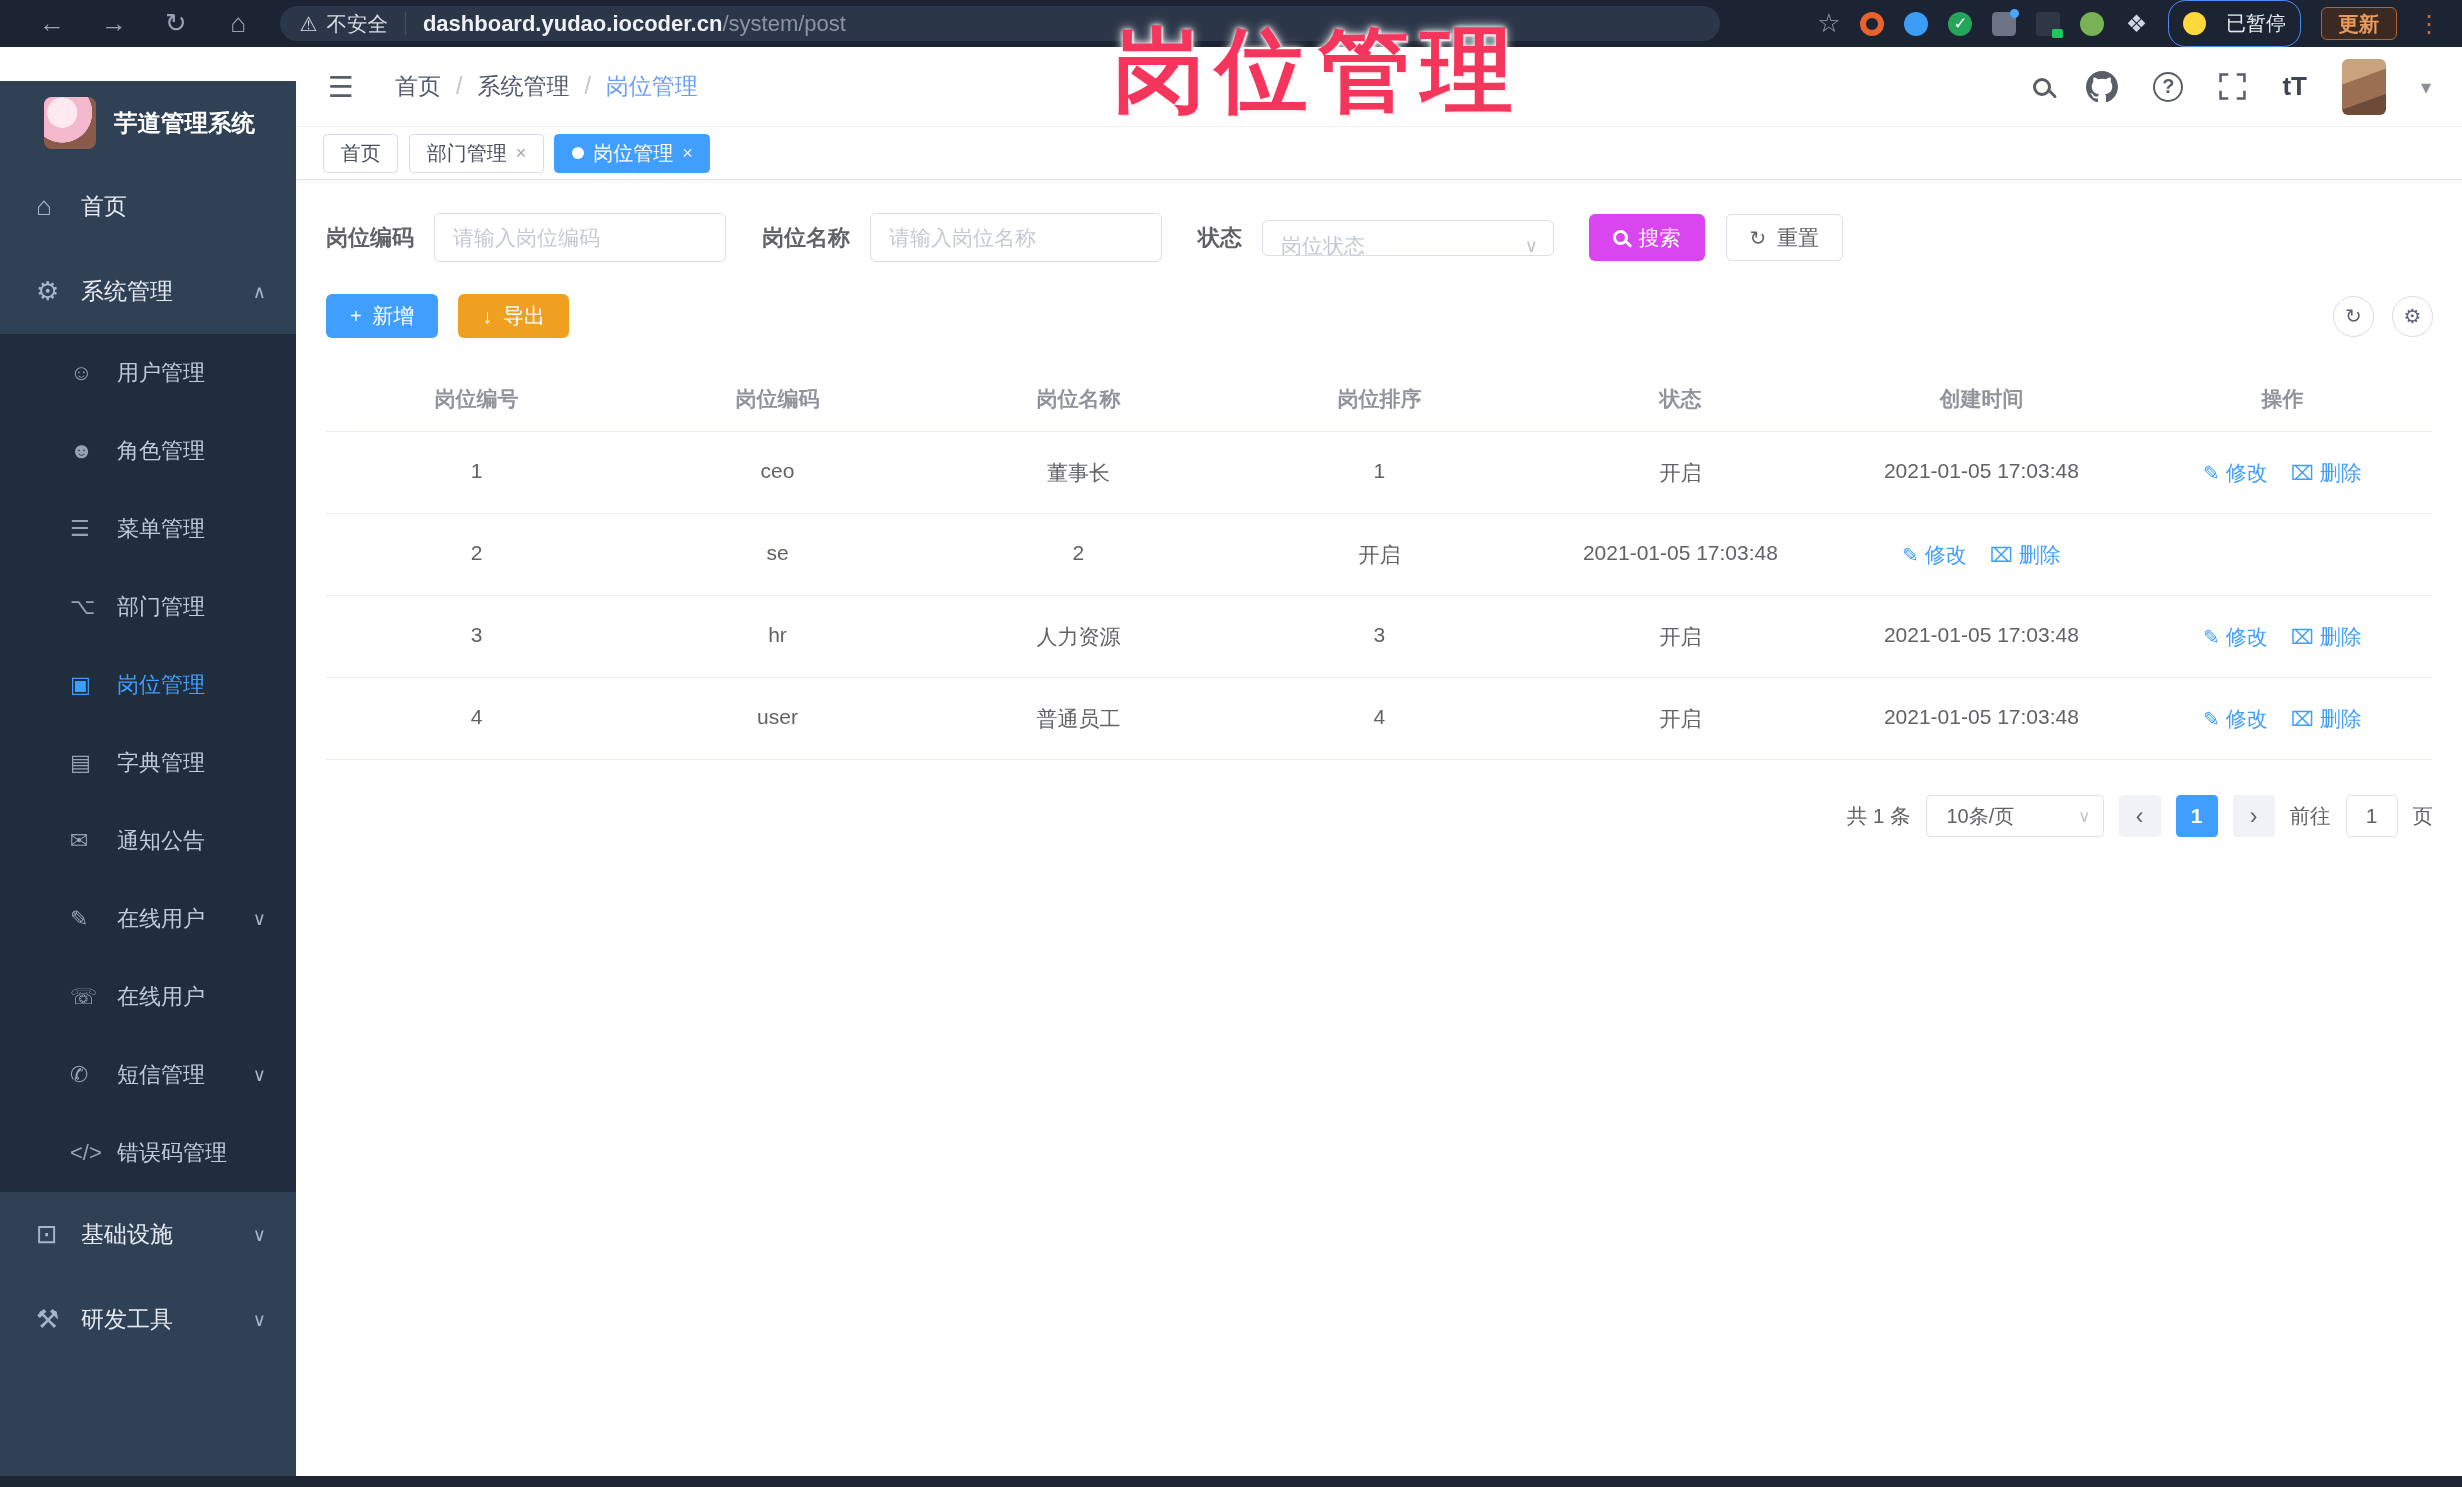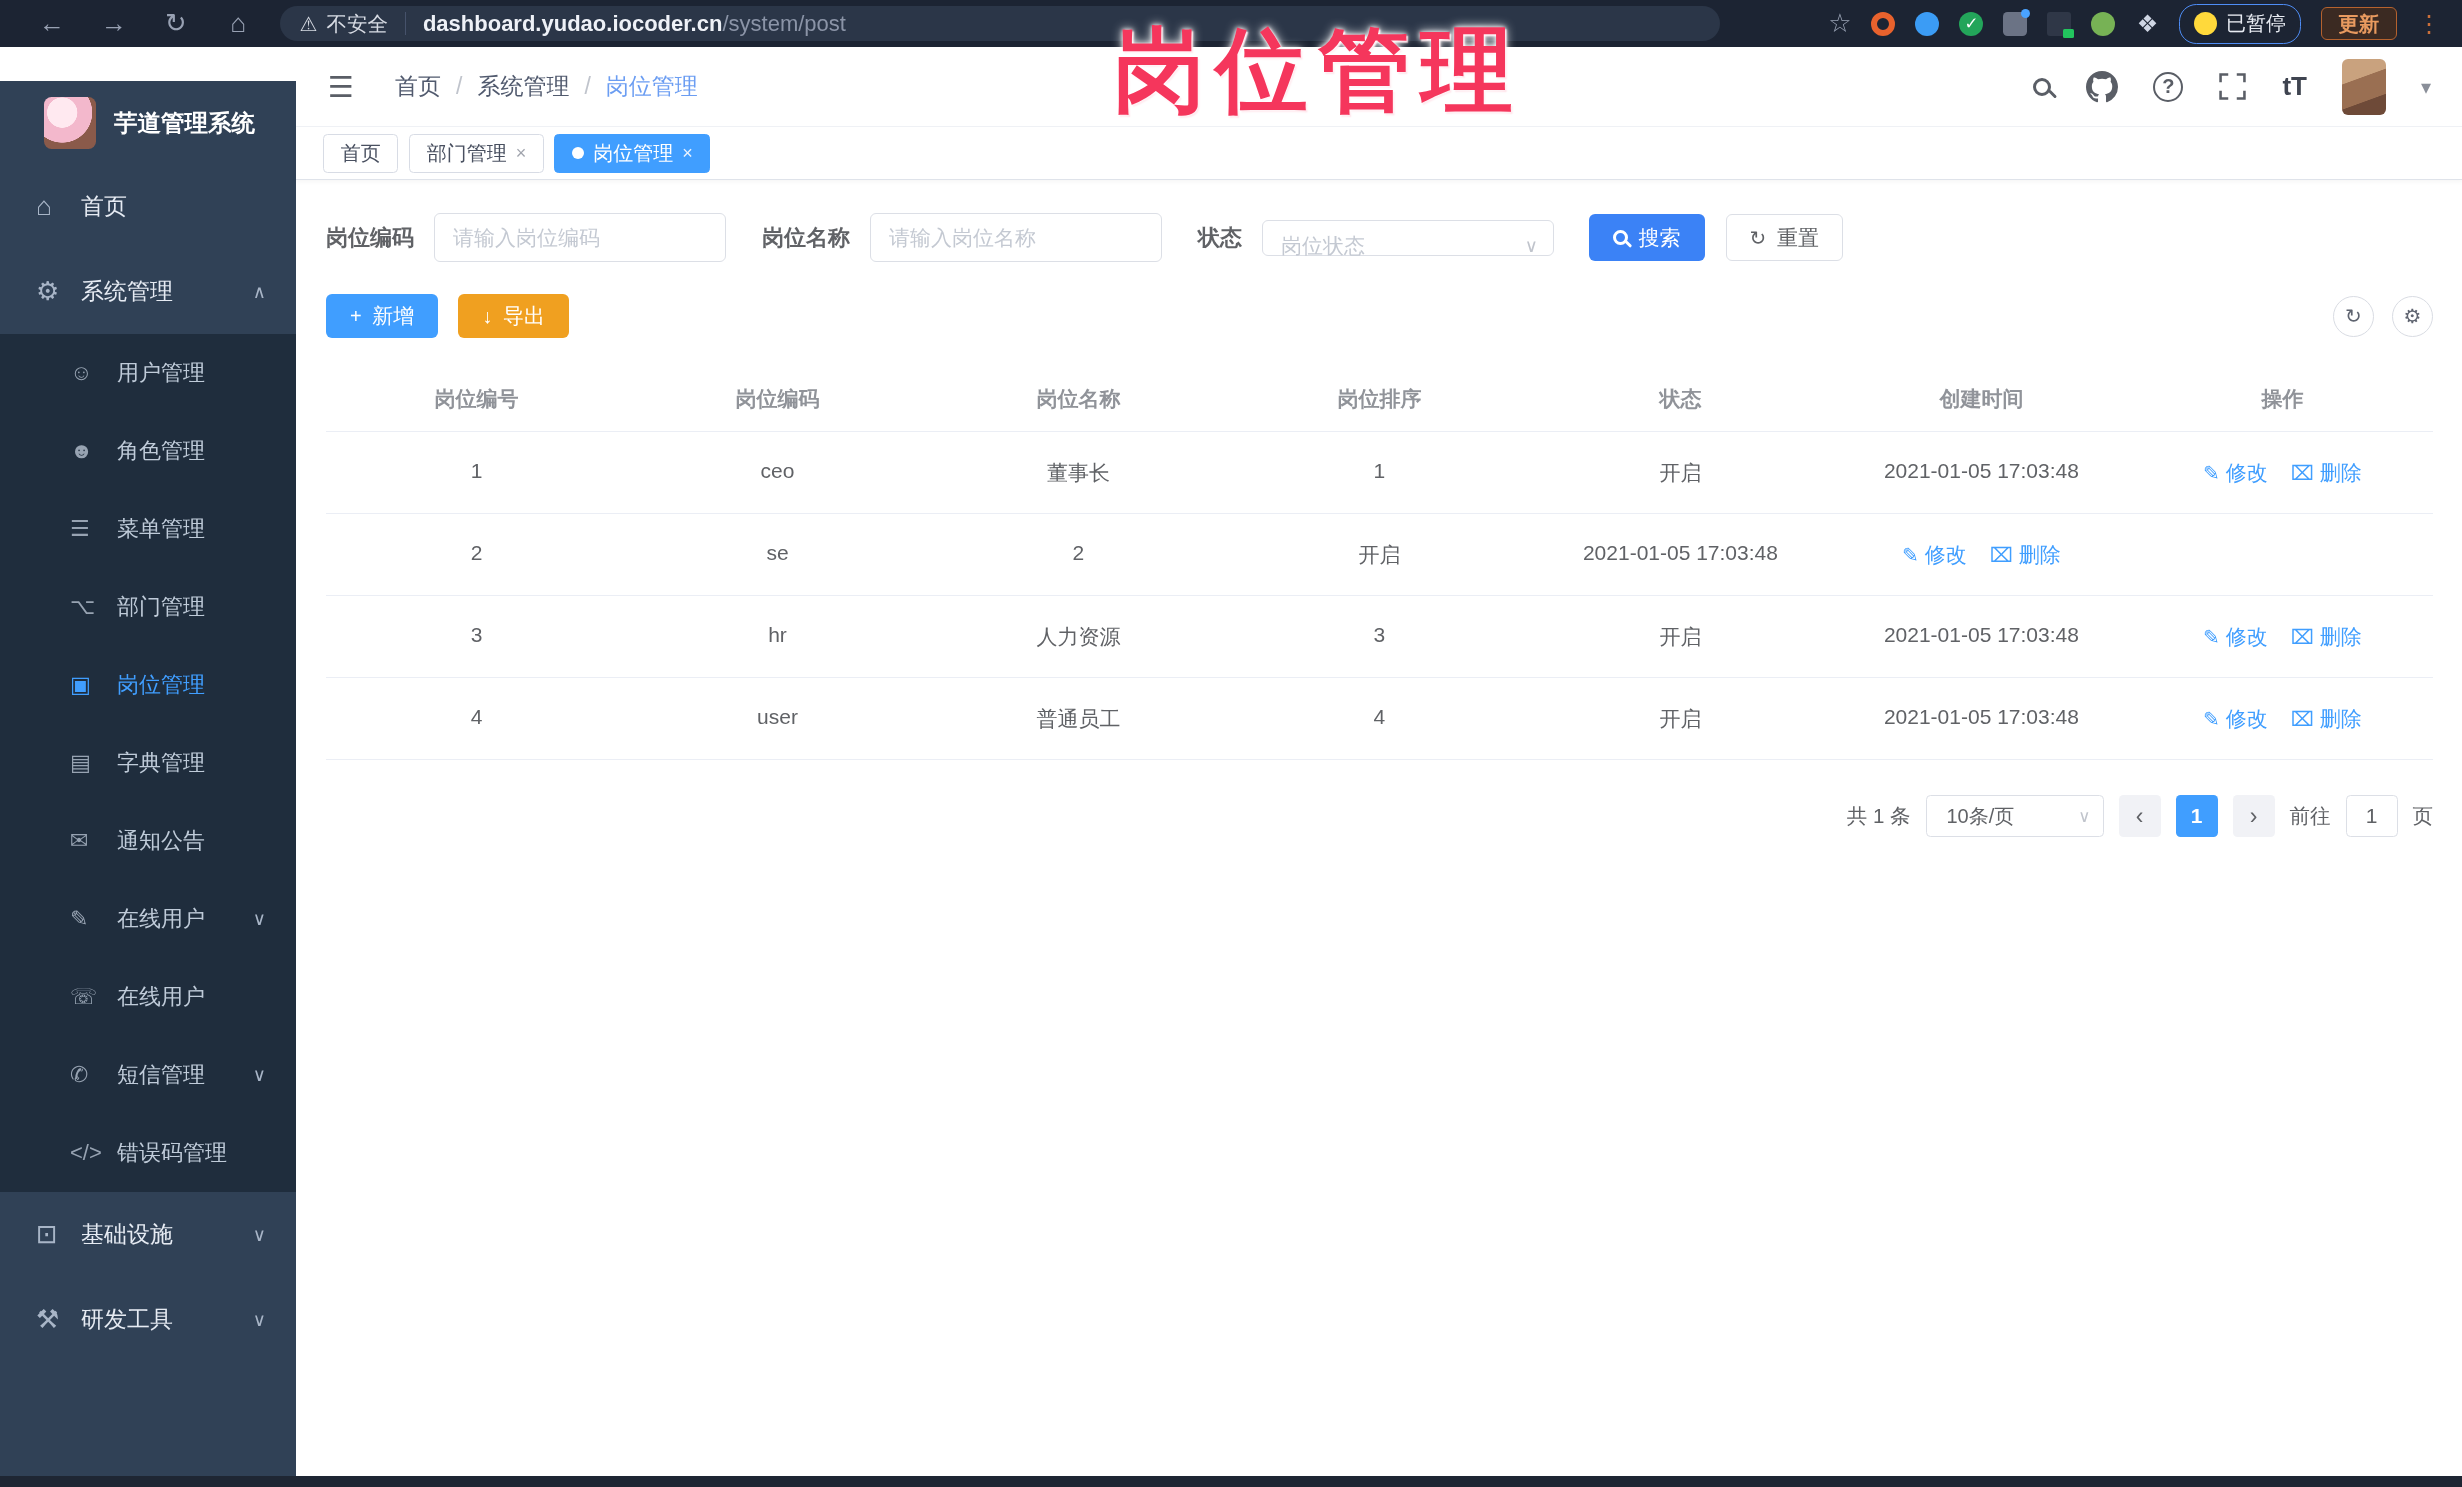--- a/index.html
+++ b/index.html
@@ -21,21 +21,21 @@
   .ext { width:24px; height:24px; border-radius:50%; position:relative; flex:0 0 auto; }
   .ext-orange { border:6.8px solid #e8622d; background:transparent; }
   .ext-pin { background:#3b9cf5; }
   .ext-check { background:#23a55a; color:#fff; font-size:16.7px; font-weight:bold; display:flex; align-items:center; justify-content:center; }
   .ext-gray { background:#6b7385; border-radius:4.5px; }
   .ext-gray::after { content:""; position:absolute; right:-3px; top:-3px; width:9px; height:9px; border-radius:50%; background:#4aa3ff; }
   .ext-cn { background:#2f3747; border-radius:3px; }
   .ext-cn::after { content:""; position:absolute; right:-2.3px; bottom:-2.3px; width:10.6px; height:9px; background:#22c55e; border-radius:1.5px; }
   .ext-leaf { background:#77b255; }
   .ext-puzzle { background:transparent; color:#cfd6e4; font-size:24px; display:flex; align-items:center; justify-content:center; }
-  .paused-pill { height:40px; border:1.5px solid #4e8df6; border-radius:17.4px; display:flex; align-items:center; gap:9px; padding:0 13.6px;justify-content:center; }
+  .paused-pill { height:47px; border:1.5px solid #4e8df6; border-radius:17.4px; display:flex; align-items:center; gap:20px; padding:0 13.6px;justify-content:center; }
   .face { width:23px; height:23px; border-radius:50%; background:#ffd93b; }
   .paused-label { font-size:20px; color:#e8ecf3; }
   .update-btn { height:33px; border:1.5px solid #b5622e; background:#3b2a22; border-radius:6px; color:#e89a5f; font-size:20.5px; font-weight:bold; display:flex; align-items:center; padding:0 16.7px; }
   .dots-ico { font-size:24px; color:#c96f3a; }
 
   
   .sidebar { position:absolute; left:0; top:47px; width:296px; height:1429px; background:#304156;margin-top:34px; }
   .logo-row { height:83px; display:flex; align-items:center; padding-left:44px; }
   .logo-img { width:52px; height:52px; border-radius:7.6px; background:radial-gradient(circle at 35% 30%,#ffe9f0 0 30%,#f3b8cc 31% 60%,#8a5a4a 61%); }
   .app-title { margin-left:18px; font-size:23.5px; font-weight:bold; color:#ffffff; }
@@ -78,21 +78,21 @@
   .content { padding:0 30px; }
   .filter-row { margin-top:33px; display:flex; align-items:center; }
   .f-label { font-size:22px; color:#606266; font-weight:bold; margin-right:20px; white-space:nowrap; }
   .f-input { width:292px; height:49px; border:1.5px solid #dcdfe6; border-radius:6px; padding:0 18px; font-size:21px; color:#606266; outline:none; font-family:inherit; }
   .f-input::placeholder { color:#c4c9d2; }
   .f-gap { width:36px; }
   .select { position:relative; width:292px; height:36px; border:1.5px solid #dcdfe6; border-radius:6px; display:flex; align-items:center; padding:16px 42px 0 18px; font-size:21px; }
   .select .ph { color:#c4c9d2; }
   .select .sel-arrow { position:absolute; right:15px; color:#c0c4cc; font-size:18px; }
   .btn { height:47px; border-radius:6px; display:flex; align-items:center; gap:10.6px; font-size:21px; padding:0 23px; border:1.5px solid transparent; }
-  .btn-search { background:#3b82f6; color:#fff; margin-left:35px;text-align:right; }
+  .btn-search { background:#d946ef; color:#fff; margin-left:35px;text-align:right; }
   .btn-search .mag { width:15px; height:15px; border-color:#fff; }
   .btn-search .mag::after { background:#fff; height:8.3px; right:-5.3px; bottom:-6px; }
   .btn-reset { background:#fff; color:#606266; border-color:#dcdfe6; margin-left:21px; }
   .btn-ico { font-size:20px; line-height:1; }
 
   .toolbar-row { margin-top:32px; display:flex; align-items:center; }
   .btn-add { background:#409eff; color:#fff; height:44px; }
   .btn-export { background:#f0a020; color:#fff; height:44px; margin-left:20px; }
   .tool-circles { margin-left:auto; display:flex; gap:18px; }
   .circle-btn { width:41px; height:41px; border-radius:50%; border:1.5px solid #d9dce3; color:#5f6470; font-size:20px; display:flex; align-items:center; justify-content:center; background:#fff; }

